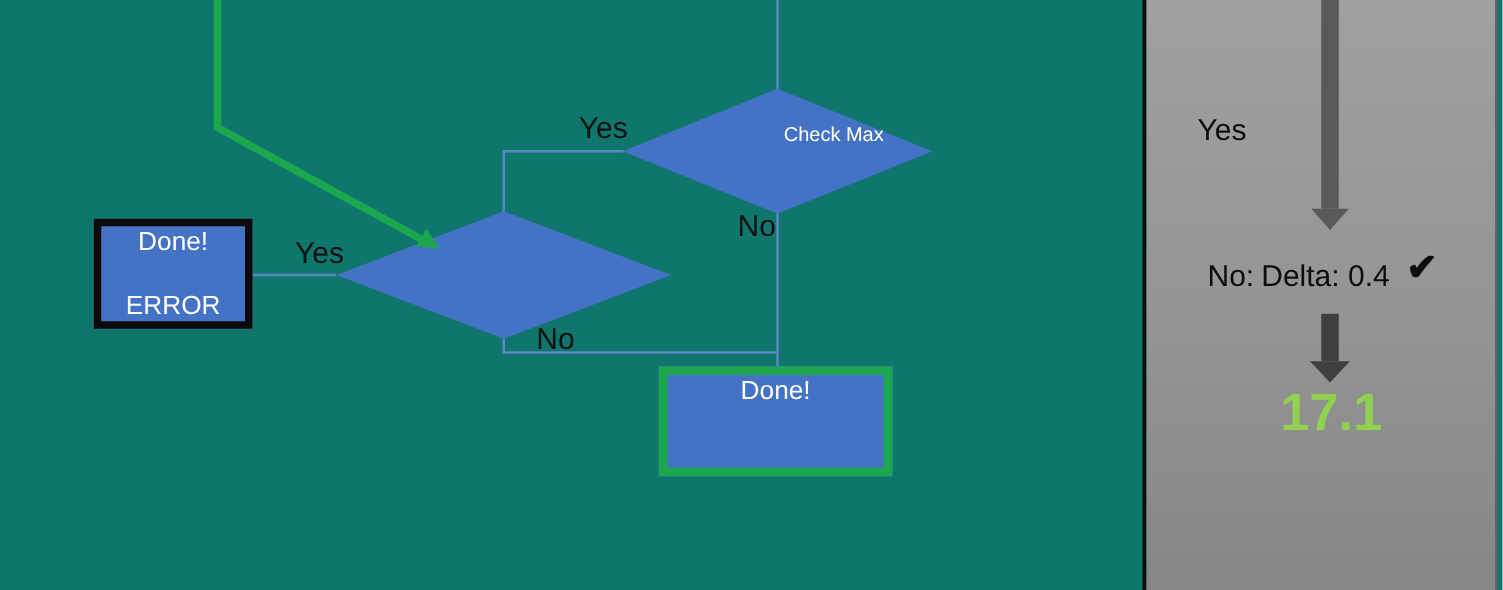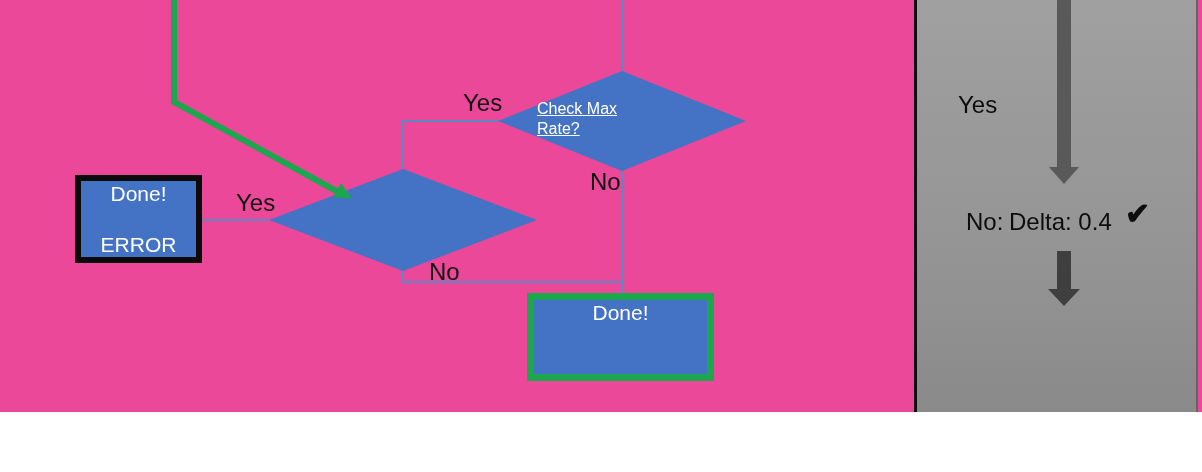--- a/index.html
+++ b/index.html
@@ -1,23 +1,23 @@
 <!DOCTYPE html>
 <html><head>
 <meta charset="utf-8">
 <style>
   html,body{margin:0;padding:0;background:#ffffff;}
   body{font-family:"Liberation Sans", sans-serif;}
-  .stage{position:relative;width:1202px;height:412px;background:#ec4899;overflow:hidden;}
+  .stage{position:relative;width:1202px;height:472px;background:#0f766e;overflow:hidden;}
   .flow-svg{position:absolute;left:0;top:0;}
 
   .flow-label{position:absolute;color:#111111;font-size:24px;line-height:26px;}
 
   .diamond-text{position:absolute;color:#ffffff;font-size:16px;line-height:20px;
-    text-align:left;width:170px;text-decoration:underline;}
+    text-align:right;width:170px;}
 
   .flow-box{position:absolute;background:#4472c4;color:#ffffff;display:flex;
     flex-direction:column;align-items:center;justify-content:space-between;
     box-sizing:border-box;text-align:center;font-size:21px;line-height:25px;}
   .box-error{left:75px;top:175px;width:127px;height:88px;border:6px solid #0b0b0b;}
   .box-done{left:527px;top:293px;width:187px;height:88px;border:7px solid #1ca64d;}
 
   .panel{position:absolute;left:914px;top:0;width:279px;height:472px;
     background:linear-gradient(180deg,#a0a0a0 0%,#949494 55%,#868686 100%);
     border-left:3px solid #0d0d0d;border-right:2px solid #636363;}
@@ -47,21 +47,20 @@
     <polygon points="352,199 333,197 341,183" fill="#1ca64d"></polygon>
   </svg>
 
   <div class="flow-label" style="left:463px;top:90px;">Yes</div>
   <div class="flow-label" style="left:590px;top:169px;">No</div>
   <div class="flow-label" style="left:236px;top:190px;">Yes</div>
   <div class="flow-label" style="left:429px;top:259px;">No</div>
 
   <div class="diamond-text" style="left:537px;top:99px;">
     <div>Check Max</div>
-    <div>Rate?</div>
   </div>
   <div class="diamond-text" style="left:318px;top:199px;">
   </div>
 
   <div class="flow-box box-error">
     <div>Done!</div>
     <div>ERROR</div>
   </div>
   <div class="flow-box box-done">
     <div>Done!</div>
@@ -76,15 +75,16 @@
       <rect x="140" y="251" width="14" height="38" fill="#3f3f3f"></rect>
       <polygon points="131,289 163,289 147,306" fill="#3f3f3f"></polygon>
     </svg>
 
     <div class="panel-label" style="left:41px;top:92px;">Yes</div>
 
     <div class="panel-label" style="left:49px;top:209px;">No:</div>
     <div class="panel-label" style="left:92px;top:209px;">Delta: 0.4</div>
     <div class="panel-check" style="left:208px;top:196px;">✔</div>
 
+    <div class="panel-result">17.1</div>
   </div>
 
 </div>
 
 </body></html>

